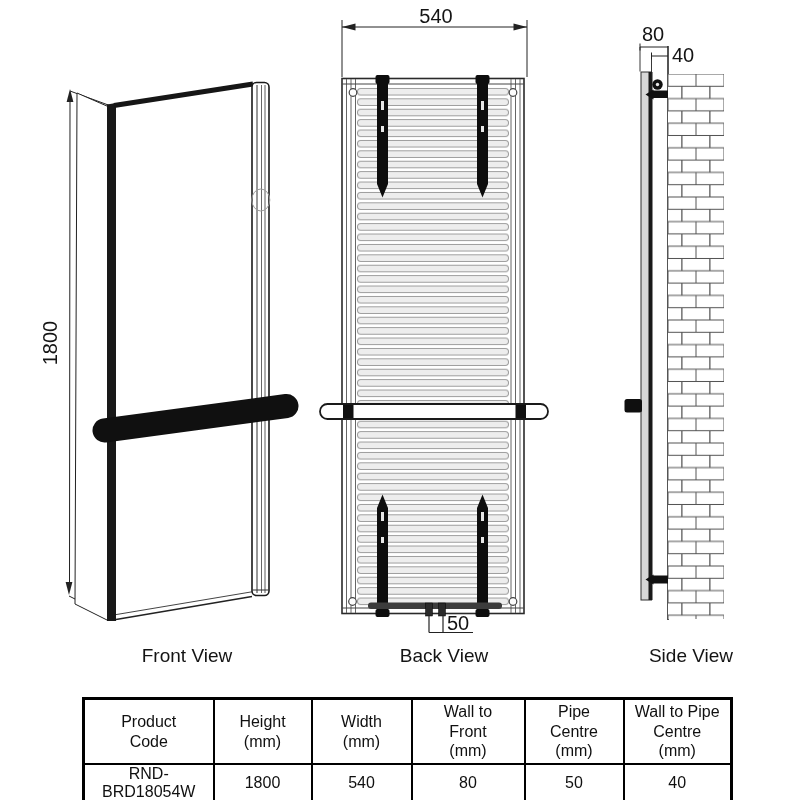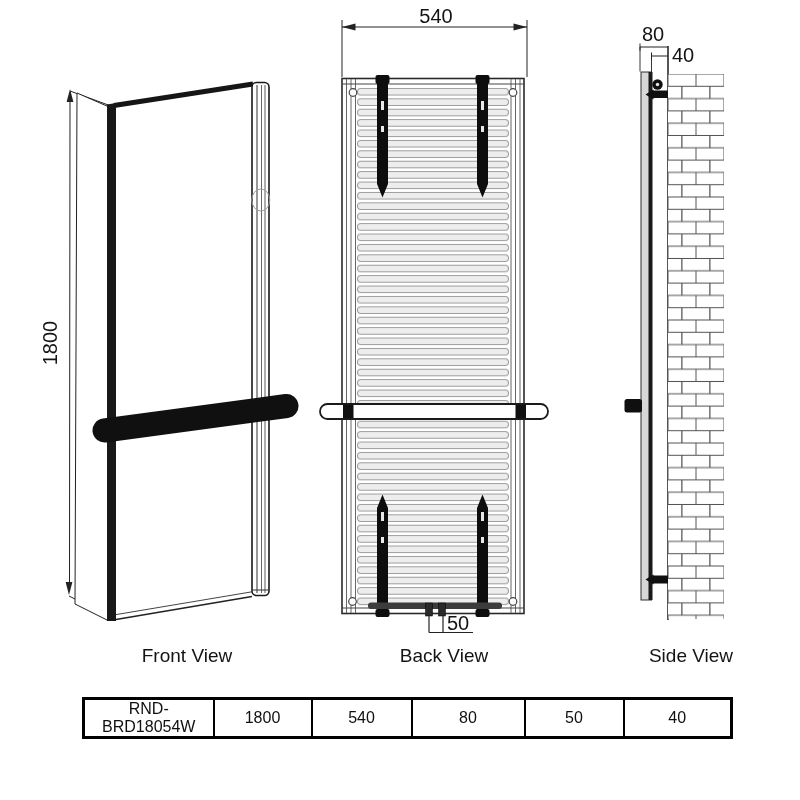--- a/index.html
+++ b/index.html
@@ -188,20 +188,49 @@
 <table class="spec">
   <colgroup>
     <col style="width:130px">
         <col style="width:98px">
         <col style="width:100px">
     <col style="width:113px">
         <col style="width:99px">
         <col style="width:108px">
   </colgroup>
   <tbody>
+        <tr>
+    <th>
+            <div class="hcell">Product
+Code</div>
+          </th>
+    <th>
+            <div class="hcell">Height
+(mm)</div>
+          </th>
+    <th>
+            <div class="hcell">Width
+(mm)</div>
+          </th>
+    <th>
+            <div class="hcell">Wall to
+Front
+(mm)</div>
+          </th>
+    <th>
+            <div class="hcell">Pipe
+Centre
+(mm)</div>
+          </th>
+    <th>
+            <div class="hcell">Wall to Pipe
+Centre
+(mm)</div>
+          </th>
+  </tr>
   <tr>
     <td class="code">RND-BRD18054W</td>
     <td>1800</td>
     <td>540</td>
     <td>80</td>
     <td>50</td>
     <td>40</td>
   </tr>
 </tbody>
     </table>

